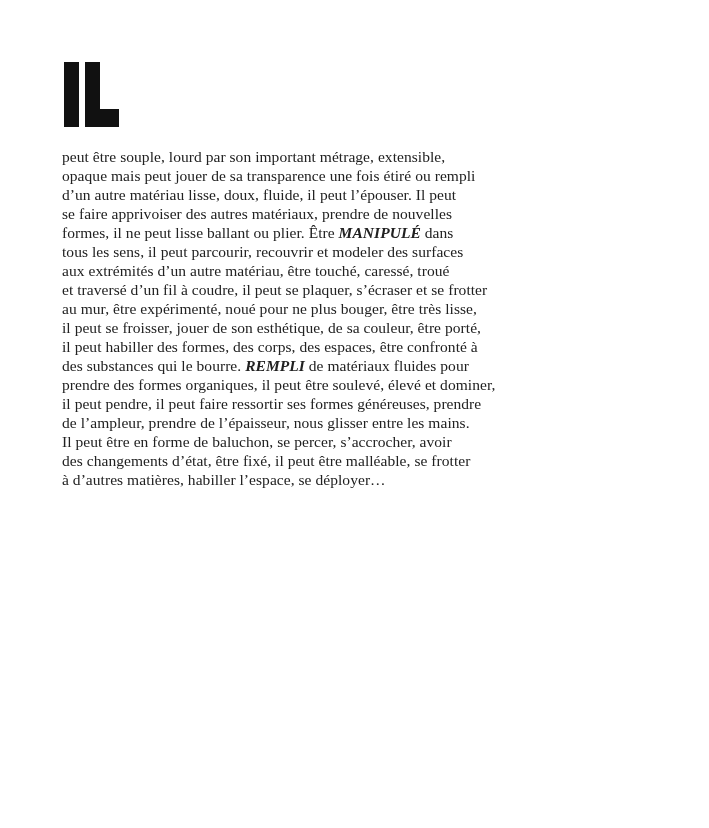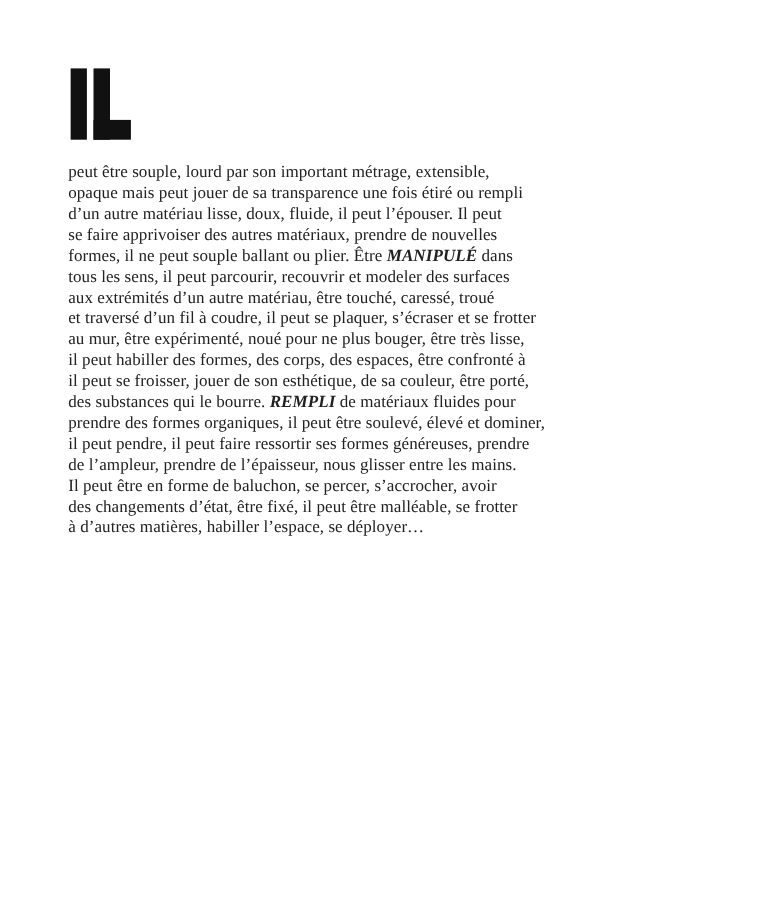--- a/index.html
+++ b/index.html
@@ -68,27 +68,27 @@
       <rect x="21" y="0" width="15" height="65"></rect>
       <rect x="21" y="47" width="34" height="18"></rect>
     </svg>
   </div>
 
   <div class="paragraph">
       <div class="line"><span>peut être souple, lourd par son important métrage, extensible,</span></div>
       <div class="line"><span>opaque mais peut jouer de sa transparence une fois étiré ou rempli</span></div>
       <div class="line"><span>d’un autre matériau lisse, doux, fluide, il peut l’épouser. Il peut</span></div>
       <div class="line"><span>se faire apprivoiser des autres matériaux, prendre de nouvelles</span></div>
-      <div class="line"><span>formes, il ne peut souple ballant ou plier. Être </span><span class="em-bold-italic">MANIPULÉ</span><span> dans</span></div>
+      <div class="line"><span>formes, il ne peut lisse ballant ou plier. Être </span><span class="em-bold-italic">MANIPULÉ</span><span> dans</span></div>
       <div class="line"><span>tous les sens, il peut parcourir, recouvrir et modeler des surfaces</span></div>
       <div class="line"><span>aux extrémités d’un autre matériau, être touché, caressé, troué</span></div>
       <div class="line"><span>et traversé d’un fil à coudre, il peut se plaquer, s’écraser et se frotter</span></div>
       <div class="line"><span>au mur, être expérimenté, noué pour ne plus bouger, être très lisse,</span></div>
+      <div class="line"><span>il peut se froisser, jouer de son esthétique, de sa couleur, être porté,</span></div>
       <div class="line"><span>il peut habiller des formes, des corps, des espaces, être confronté à</span></div>
-      <div class="line"><span>il peut se froisser, jouer de son esthétique, de sa couleur, être porté,</span></div>
       <div class="line"><span>des substances qui le bourre. </span><span class="em-bold-italic">REMPLI</span><span> de matériaux fluides pour</span></div>
       <div class="line"><span>prendre des formes organiques, il peut être soulevé, élevé et dominer,</span></div>
       <div class="line"><span>il peut pendre, il peut faire ressortir ses formes généreuses, prendre</span></div>
       <div class="line"><span>de l’ampleur, prendre de l’épaisseur, nous glisser entre les mains.</span></div>
       <div class="line"><span>Il peut être en forme de baluchon, se percer, s’accrocher, avoir</span></div>
       <div class="line"><span>des changements d’état, être fixé, il peut être malléable, se frotter</span></div>
       <div class="line"><span>à d’autres matières, habiller l’espace, se déployer…</span></div>
     </div>
 
 </div>

